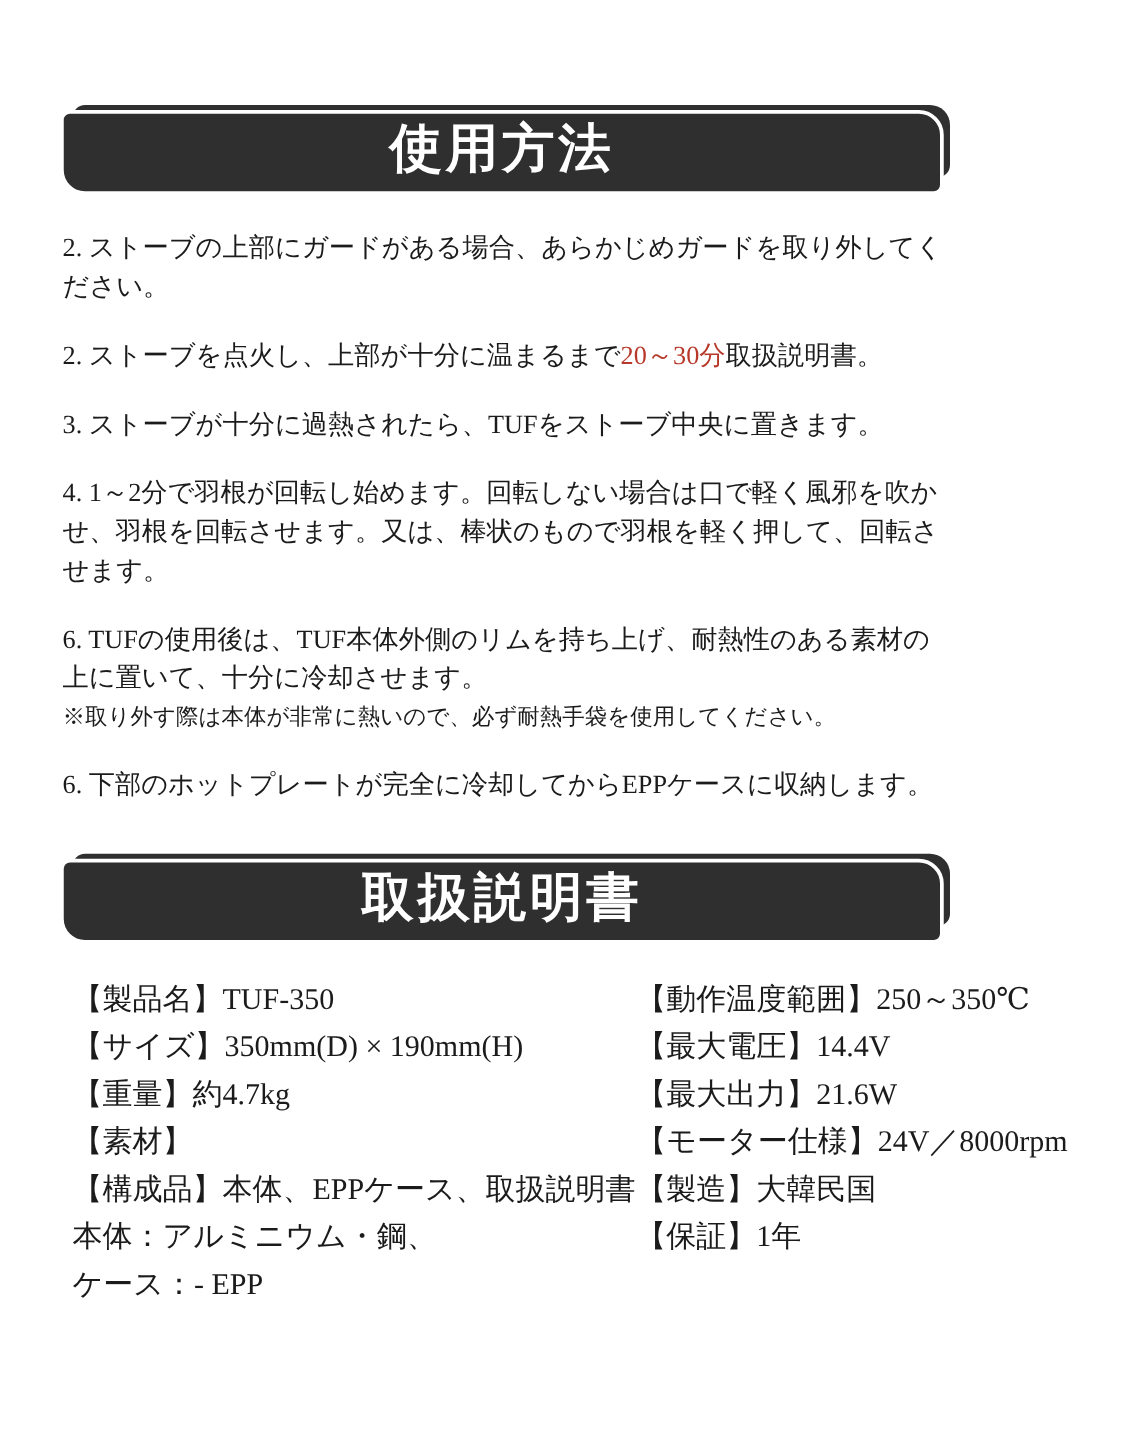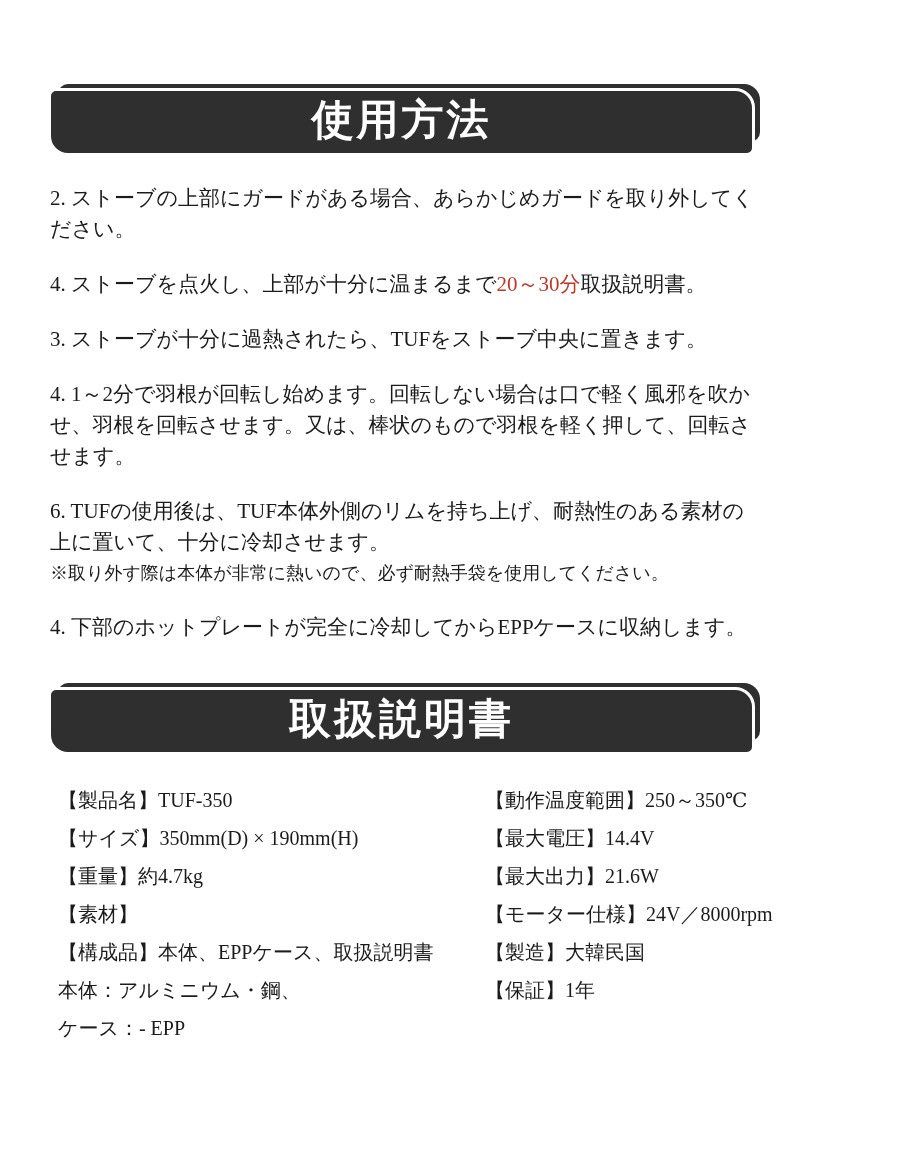--- a/index.html
+++ b/index.html
@@ -75,21 +75,22 @@
     
   }
 
   
   .specs-section {
     margin-top: 40px;
   }
   .specs-cols {
     display: flex;
     padding: 26px 0 0 10px;
-    font-size: 20px;
+    font-size: 24px;
+    gap: 24px;
   }
   .spec-col-left {
     width: 427px;
     flex: none;
   }
   .spec-col-right {
     flex: 1;
   }
   .spec-line {
     line-height: 38px;
@@ -108,39 +109,39 @@
         <div class="banner-title" style="color: rgb(255, 255, 255);">使用方法</div>
       </div>
     </div>
 
     <div class="usage-list">
       <div class="usage-item">
         <span>2. ストーブの上部にガードがある場合、あらかじめガードを取り外してください。</span>
       </div>
 
       <div class="usage-item">
-        <span>4. ストーブを点火し、上部が十分に温まるまで</span><span class="hl-red" style="color: rgb(183, 57, 42); text-align: right;">20～30分</span><span>取扱説明書。</span>
+        <span>2. ストーブを点火し、上部が十分に温まるまで</span><span class="hl-red" style="color: rgb(183, 57, 42); text-align: right;">20～30分</span><span>取扱説明書。</span>
       </div>
 
       <div class="usage-item">
         <span>3. ストーブが十分に過熱されたら、TUFをストーブ中央に置きます。</span>
       </div>
 
       <div class="usage-item">
         <span>4. 1～2分で羽根が回転し始めます。回転しない場合は口で軽く風邪を吹かせ、羽根を回転させます。又は、棒状のもので羽根を軽く押して、回転させます。</span>
       </div>
 
 
       <div class="usage-item">
         <div>6. TUFの使用後は、TUF本体外側のリムを持ち上げ、耐熱性のある素材の上に置いて、十分に冷却させます。</div>
         <div class="usage-note">※取り外す際は本体が非常に熱いので、必ず耐熱手袋を使用してください。</div>
       </div>
 
       <div class="usage-item">
-        <span>4. 下部のホットプレートが完全に冷却してからEPPケースに収納します。</span>
+        <span>6. 下部のホットプレートが完全に冷却してからEPPケースに収納します。</span>
       </div>
     </div>
   </div>
 
   <div class="section specs-section">
     <div class="banner-wrap">
       <div class="banner-back" style="background-color: rgb(47, 47, 47);"></div>
       <div class="banner-front" style="background-color: rgb(47, 47, 47);">
         <div class="banner-title" style="color: rgb(255, 255, 255);">取扱説明書</div>
       </div>

